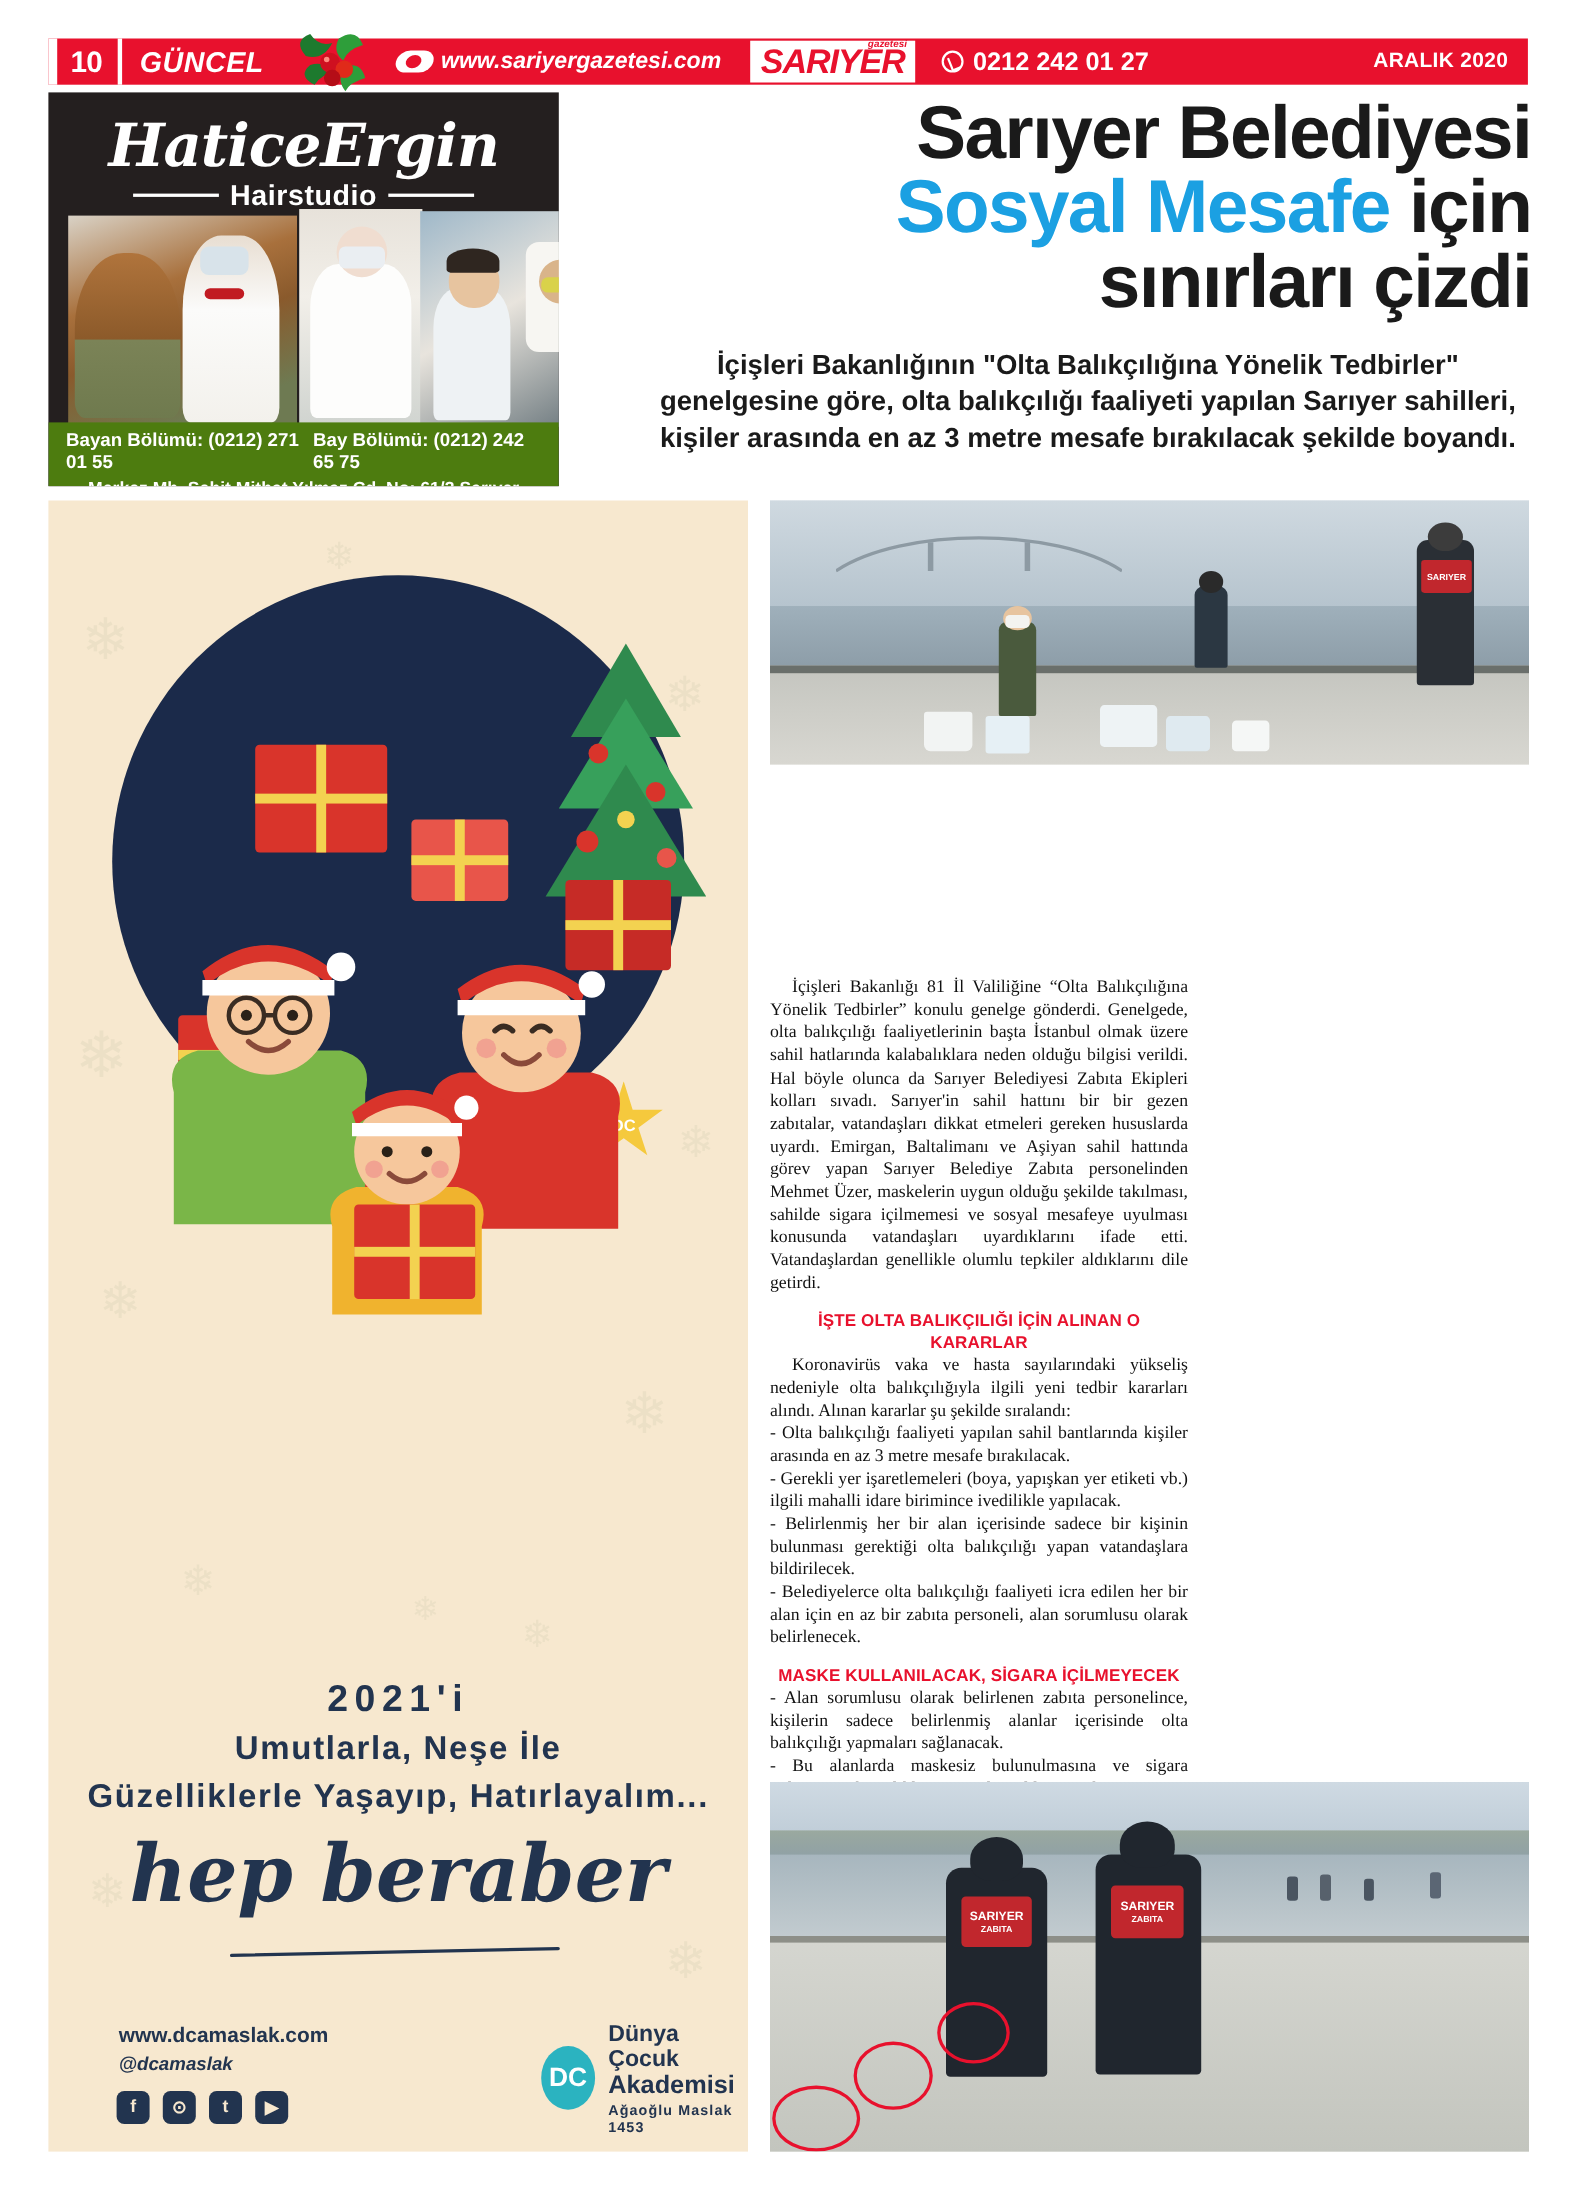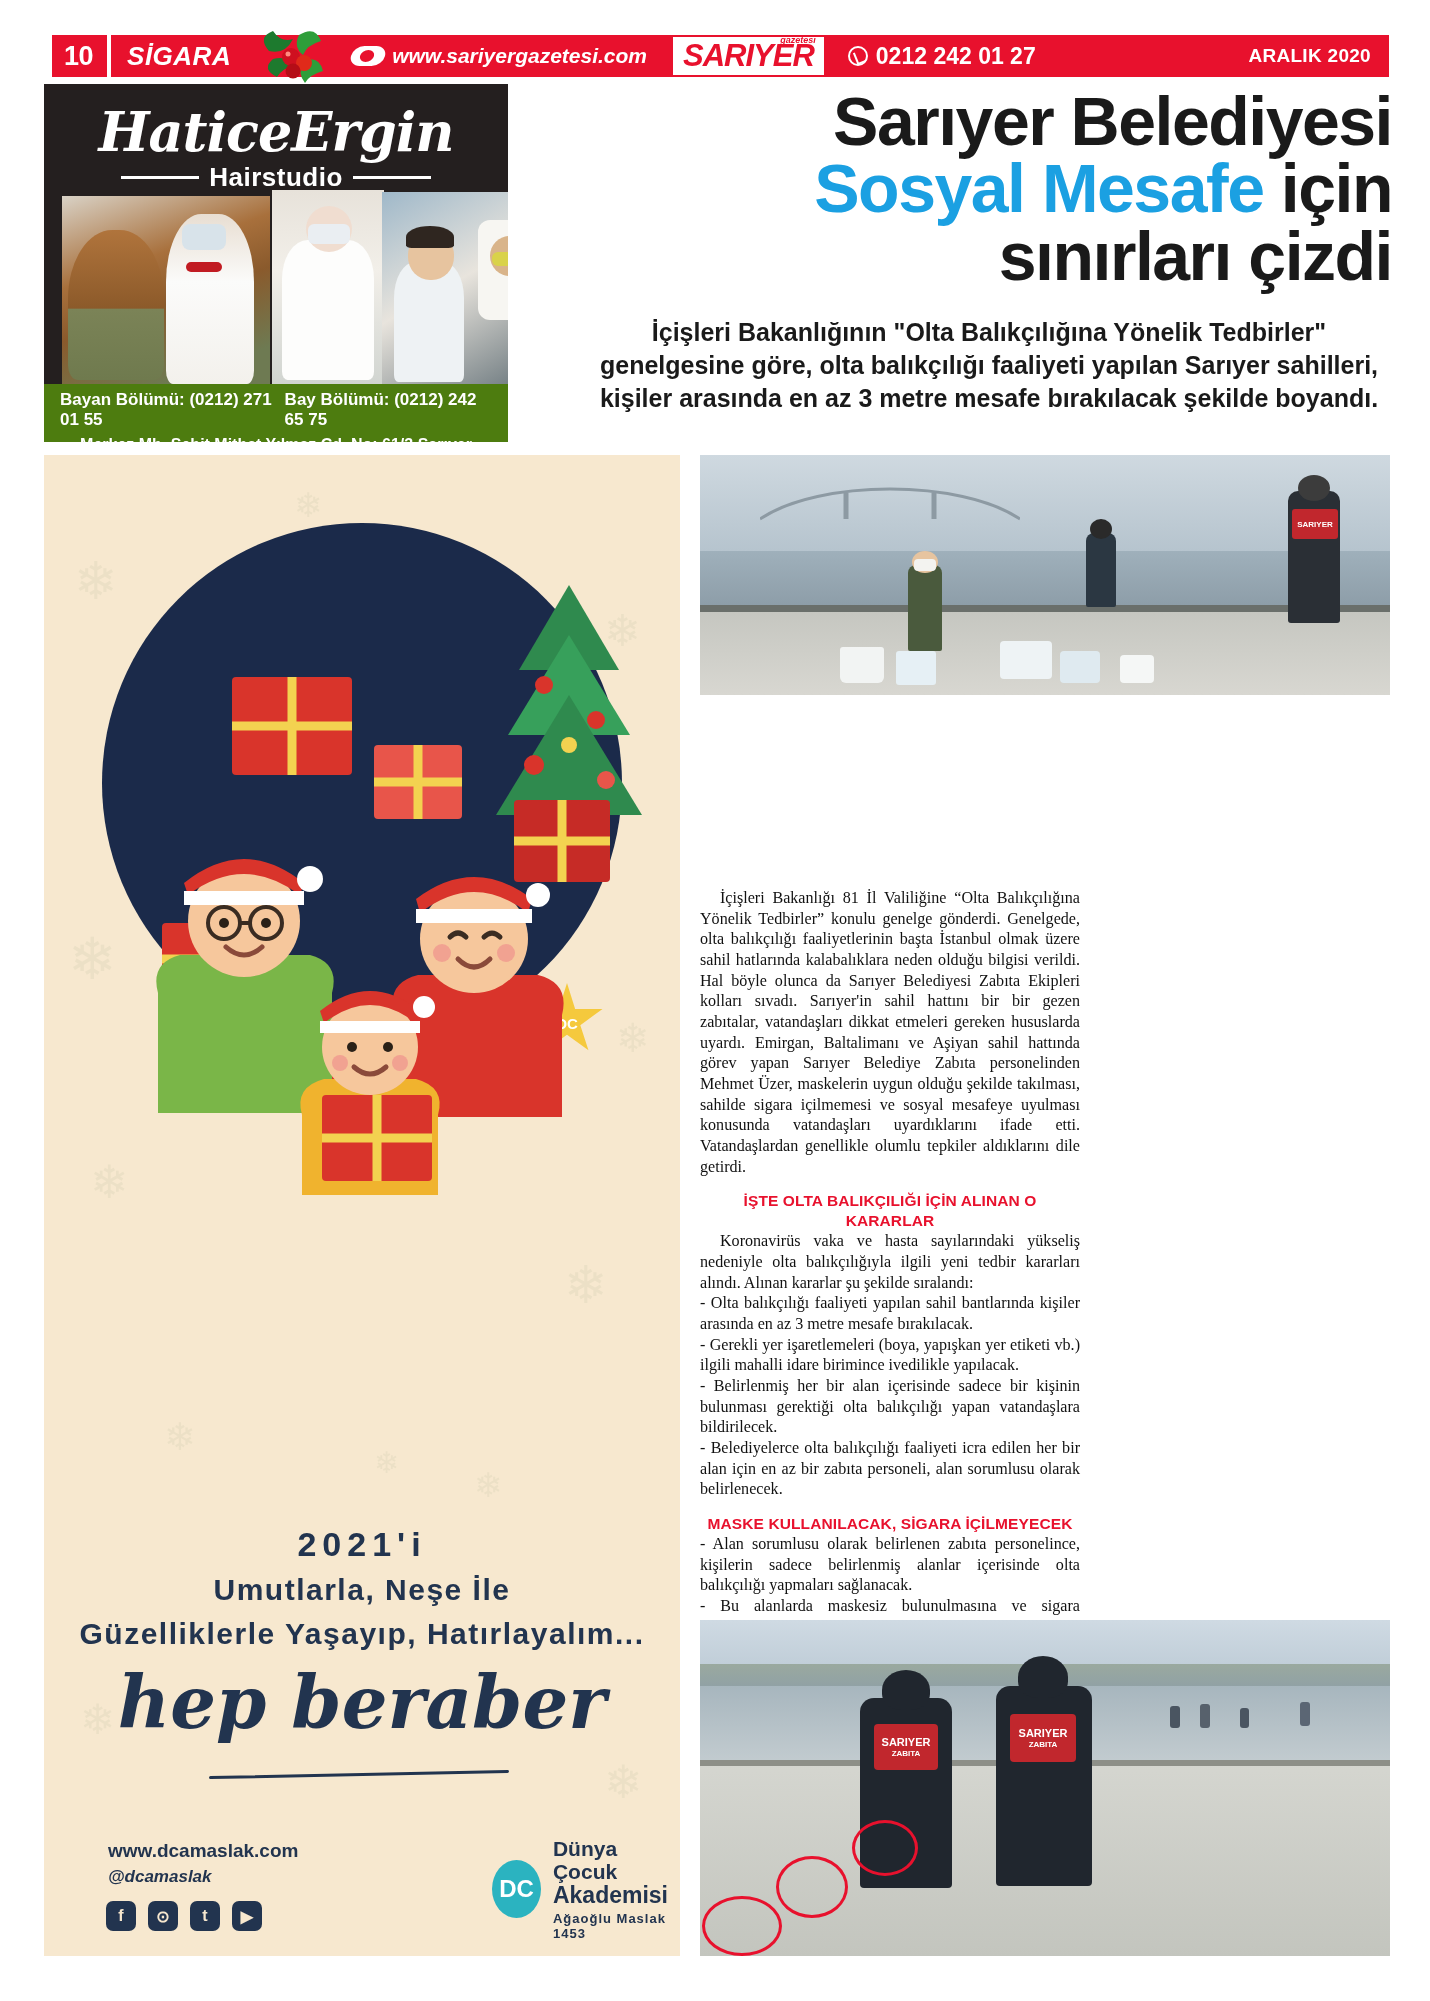--- a/index.html
+++ b/index.html
@@ -243,21 +243,21 @@
 </style>
 </head>
 <body>
 
 <div class="page">
 
   <div class="masthead">
     <div class="mast-white-tick"></div>
     <div class="mast-pageno">10</div>
     <div class="mast-sep"></div>
-    <div class="mast-section">SİGARA</div>
+    <div class="mast-section">GÜNCEL</div>
 
     <div class="holly">
       <svg width="110" height="70" viewBox="0 0 110 70">
         <path d="M22 30 Q10 16 26 10 Q34 22 46 18 Q38 34 22 30Z" fill="#1d7a2e"></path>
         <path d="M52 14 Q68 4 74 20 Q60 24 56 34 Q46 26 52 14Z" fill="#2e9e3a"></path>
         <path d="M26 38 Q14 48 30 56 Q38 44 50 46 Q40 34 26 38Z" fill="#1d7a2e"></path>
         <path d="M56 40 Q72 34 76 50 Q62 54 58 62 Q50 52 56 40Z" fill="#2e9e3a"></path>
         <circle cx="44" cy="36" r="9" fill="#cf1020"></circle>
         <circle cx="57" cy="42" r="8" fill="#e02a1a"></circle>
         <circle cx="46" cy="50" r="7.5" fill="#b50d17"></circle>

